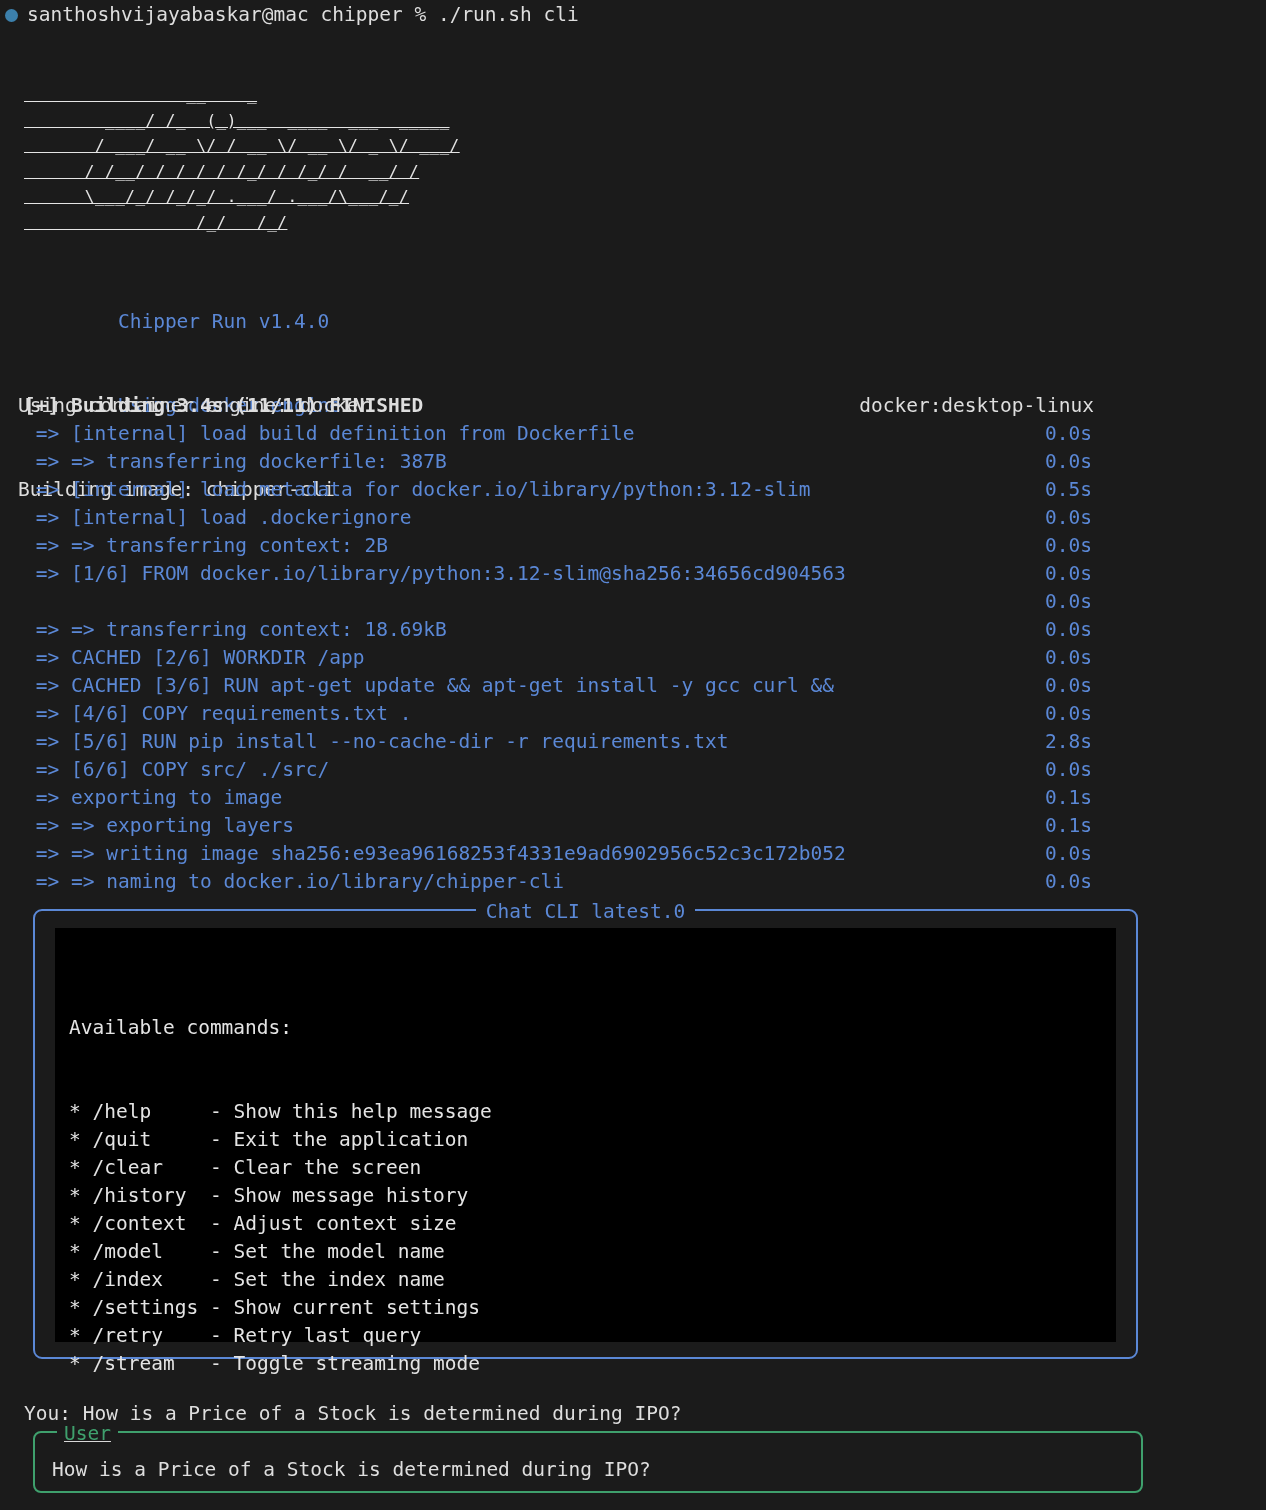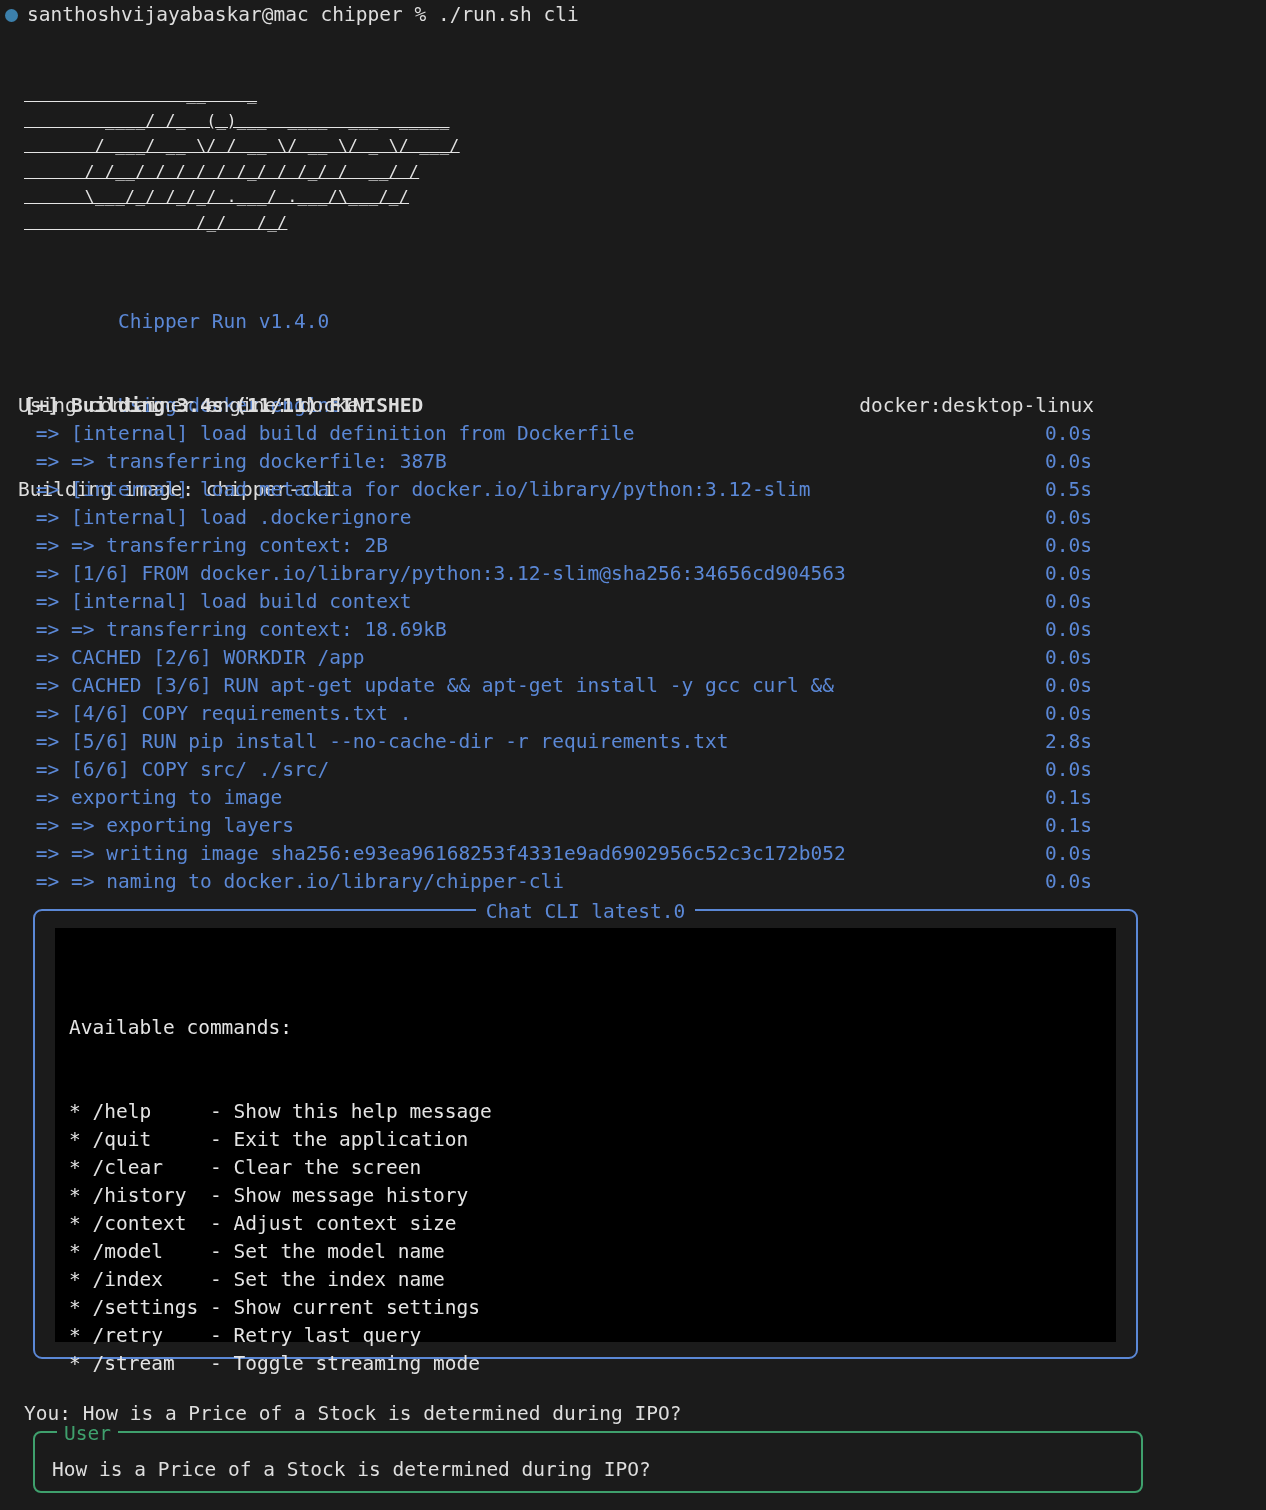--- a/index.html
+++ b/index.html
@@ -178,20 +178,21 @@
     width: 1110px;
     height: 62px;
     border: 2px solid #3fa06d;
     border-radius: 8px;
     box-sizing: border-box;
   }
   .user-title {
     position: absolute;
     top: -13px;
     left: 22px;
+    text-decoration: underline;
   }
   .user-title span {
     background: #1b1b1b;
     color: #3fa06d;
     padding: 0 7px;
     font-size: 19.5px;
     line-height: 24px;
   }
   .user-text {
     position: absolute;
@@ -234,21 +235,21 @@
     <span class="bh-right">docker:desktop-linux</span>
   </div>
 
   <div class="build-steps" id="build-steps">
       <div class="step"><span class="s-text"> =&gt; [internal] load build definition from Dockerfile</span><span class="s-dur">0.0s</span></div>
       <div class="step"><span class="s-text"> =&gt; =&gt; transferring dockerfile: 387B</span><span class="s-dur">0.0s</span></div>
       <div class="step"><span class="s-text"> =&gt; [internal] load metadata for docker.io/library/python:3.12-slim</span><span class="s-dur">0.5s</span></div>
       <div class="step"><span class="s-text"> =&gt; [internal] load .dockerignore</span><span class="s-dur">0.0s</span></div>
       <div class="step"><span class="s-text"> =&gt; =&gt; transferring context: 2B</span><span class="s-dur">0.0s</span></div>
       <div class="step"><span class="s-text"> =&gt; [1/6] FROM docker.io/library/python:3.12-slim@sha256:34656cd904563</span><span class="s-dur">0.0s</span></div>
-      <div class="step"><span class="s-text"> =&gt; [internal] load build context</span><span class="s-dur">0.0s</span></div>
+      <div class="step"><span class="s-dur">0.0s</span></div>
       <div class="step"><span class="s-text"> =&gt; =&gt; transferring context: 18.69kB</span><span class="s-dur">0.0s</span></div>
       <div class="step"><span class="s-text"> =&gt; CACHED [2/6] WORKDIR /app</span><span class="s-dur">0.0s</span></div>
       <div class="step"><span class="s-text"> =&gt; CACHED [3/6] RUN apt-get update &amp;&amp; apt-get install -y gcc curl &amp;&amp;</span><span class="s-dur">0.0s</span></div>
       <div class="step"><span class="s-text"> =&gt; [4/6] COPY requirements.txt .</span><span class="s-dur">0.0s</span></div>
       <div class="step"><span class="s-text"> =&gt; [5/6] RUN pip install --no-cache-dir -r requirements.txt</span><span class="s-dur">2.8s</span></div>
       <div class="step"><span class="s-text"> =&gt; [6/6] COPY src/ ./src/</span><span class="s-dur">0.0s</span></div>
       <div class="step"><span class="s-text"> =&gt; exporting to image</span><span class="s-dur">0.1s</span></div>
       <div class="step"><span class="s-text"> =&gt; =&gt; exporting layers</span><span class="s-dur">0.1s</span></div>
       <div class="step"><span class="s-text"> =&gt; =&gt; writing image sha256:e93ea96168253f4331e9ad6902956c52c3c172b052</span><span class="s-dur">0.0s</span></div>
       <div class="step"><span class="s-text"> =&gt; =&gt; naming to docker.io/library/chipper-cli</span><span class="s-dur">0.0s</span></div>

